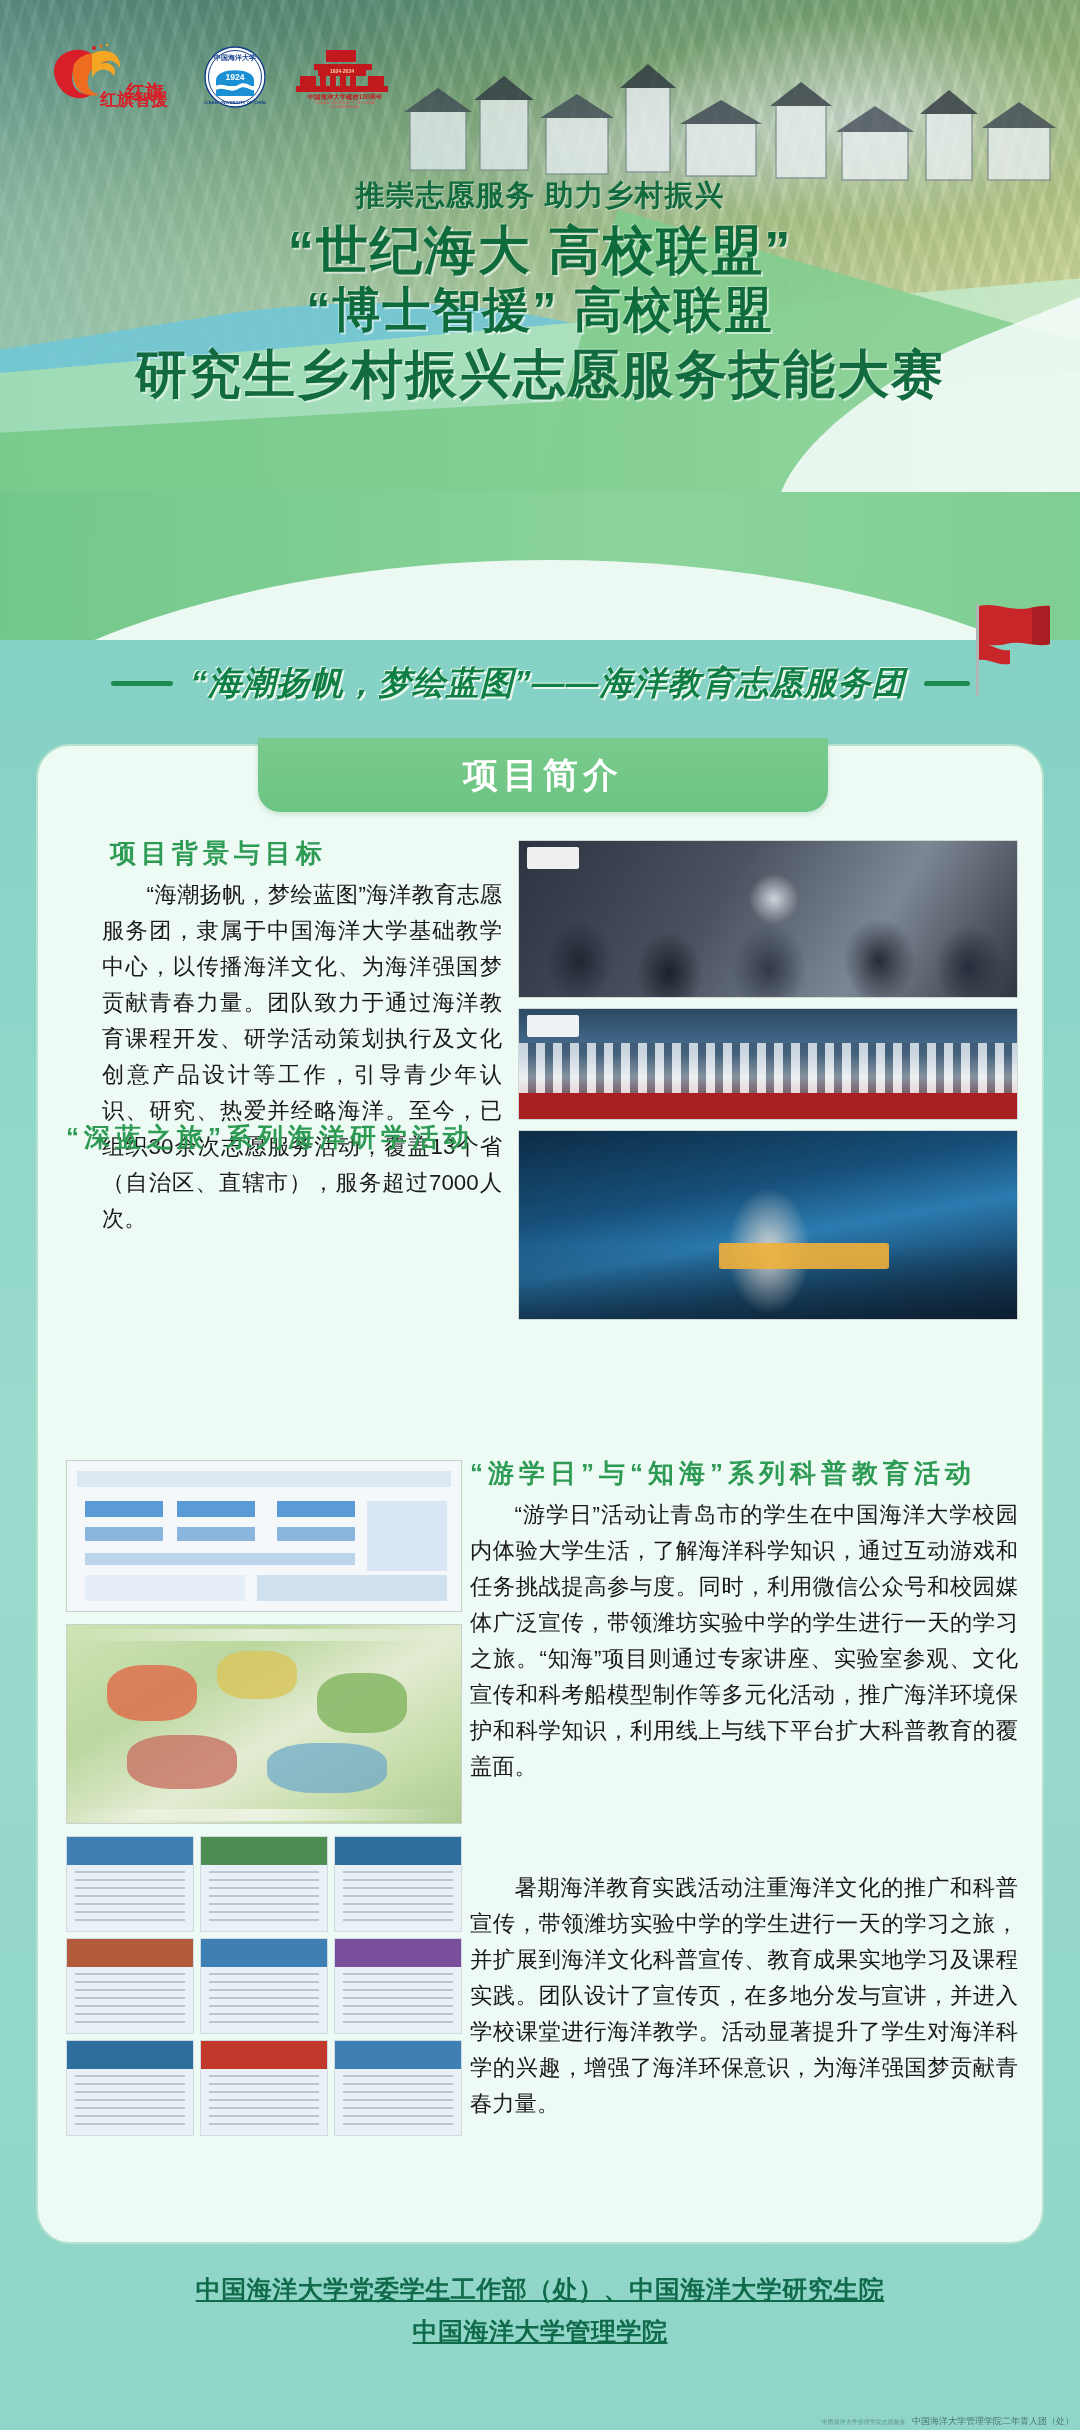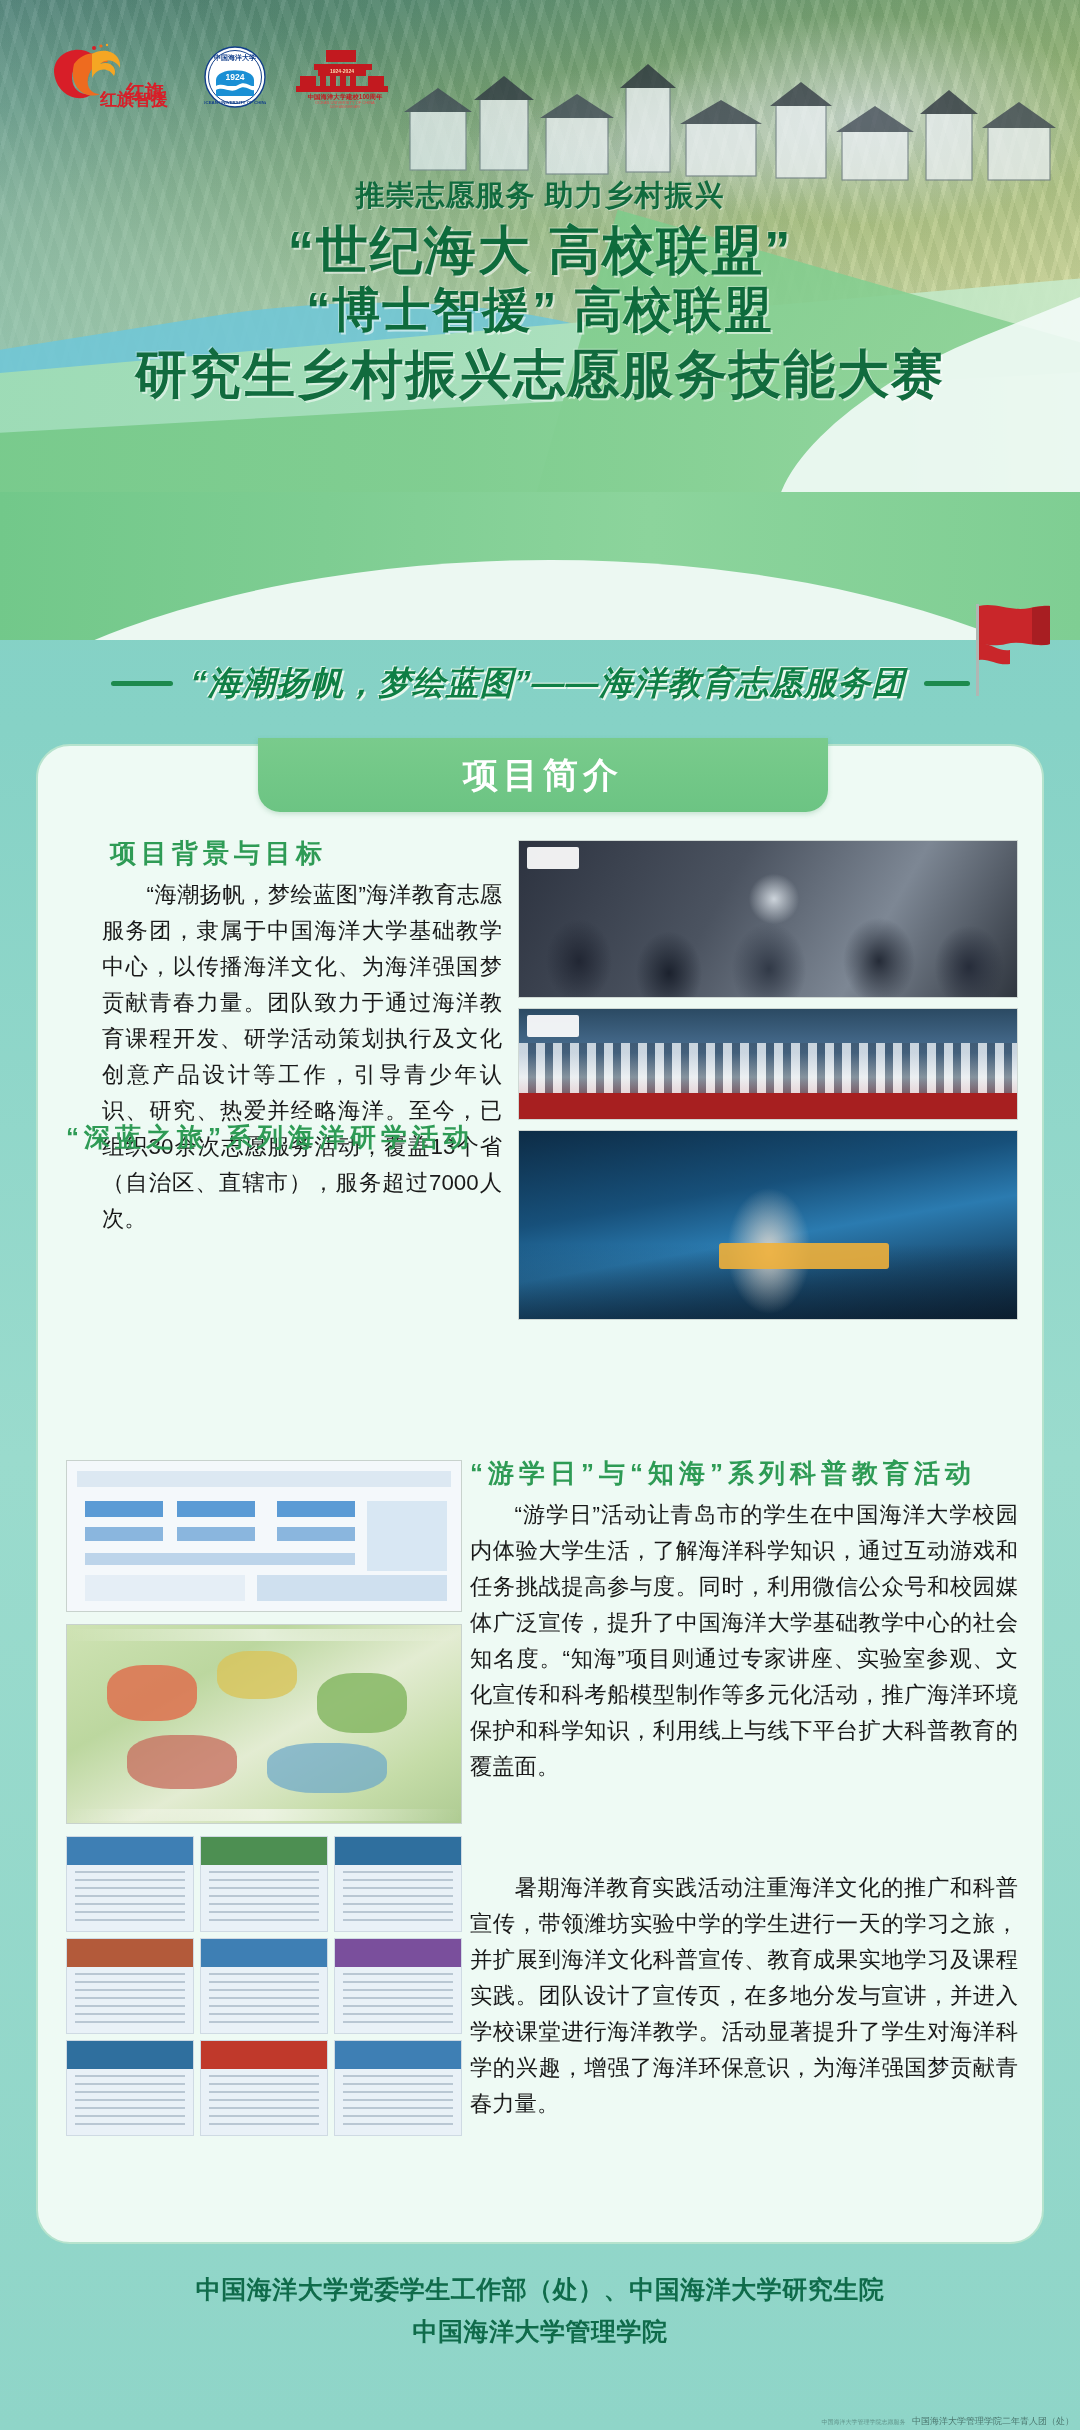--- a/index.html
+++ b/index.html
@@ -262,20 +262,21 @@
   .b3 { position:absolute; right:28px; top:636px; width:548px; }
   .b4 { position:absolute; right:28px; top:1050px; width:548px; }
 
   
   .footer {
     position:absolute; left:0; top:2268px; width:1080px; text-align:center; z-index:8;
   }
   .footer-line {
     color:#0f6b4a; font-size:25px; font-weight:bold; line-height:42px;
     letter-spacing:.5px;
+    text-decoration:underline;
   }
   .watermark {
     position:absolute; right:6px; bottom:2px; width:100%; text-align:right;
     font-size:9px; color:#3a5f58; opacity:.8; z-index:9;
     white-space:nowrap;
   }
   .watermark .wm-small { font-size:6px; opacity:.7; margin-right:4px; }
 </style>
 </head>
 <body>
@@ -473,21 +474,21 @@
           </div>
         <div class="ss-cell">
             <div class="cell-top" style="background:#3e7fb4;"></div>
             <div class="cell-lines"></div>
           </div>
       </div>
     </div>
 
     <div class="b3">
       <div class="h-sub">“游学日”与“知海”系列科普教育活动</div>
-      <div class="para">“游学日”活动让青岛市的学生在中国海洋大学校园内体验大学生活，了解海洋科学知识，通过互动游戏和任务挑战提高参与度。同时，利用微信公众号和校园媒体广泛宣传，提升了中国海洋大学基础教学中心的社会知名度。“知海”项目则通过专家讲座、实验室参观、文化宣传和科考船模型制作等多元化活动，推广海洋环境保护和科学知识，利用线上与线下平台扩大科普教育的覆盖面。</div>
+      <div class="para">“游学日”活动让青岛市的学生在中国海洋大学校园内体验大学生活，了解海洋科学知识，通过互动游戏和任务挑战提高参与度。同时，利用微信公众号和校园媒体广泛宣传，带领潍坊实验中学的学生进行一天的学习之旅。“知海”项目则通过专家讲座、实验室参观、文化宣传和科考船模型制作等多元化活动，推广海洋环境保护和科学知识，利用线上与线下平台扩大科普教育的覆盖面。</div>
     </div>
 
     <div class="b4">
       <div class="para">暑期海洋教育实践活动注重海洋文化的推广和科普宣传，带领潍坊实验中学的学生进行一天的学习之旅，并扩展到海洋文化科普宣传、教育成果实地学习及课程实践。团队设计了宣传页，在多地分发与宣讲，并进入学校课堂进行海洋教学。活动显著提升了学生对海洋科学的兴趣，增强了海洋环保意识，为海洋强国梦贡献青春力量。</div>
     </div>
 
   </div>
 </div>
 
 <div class="footer">

